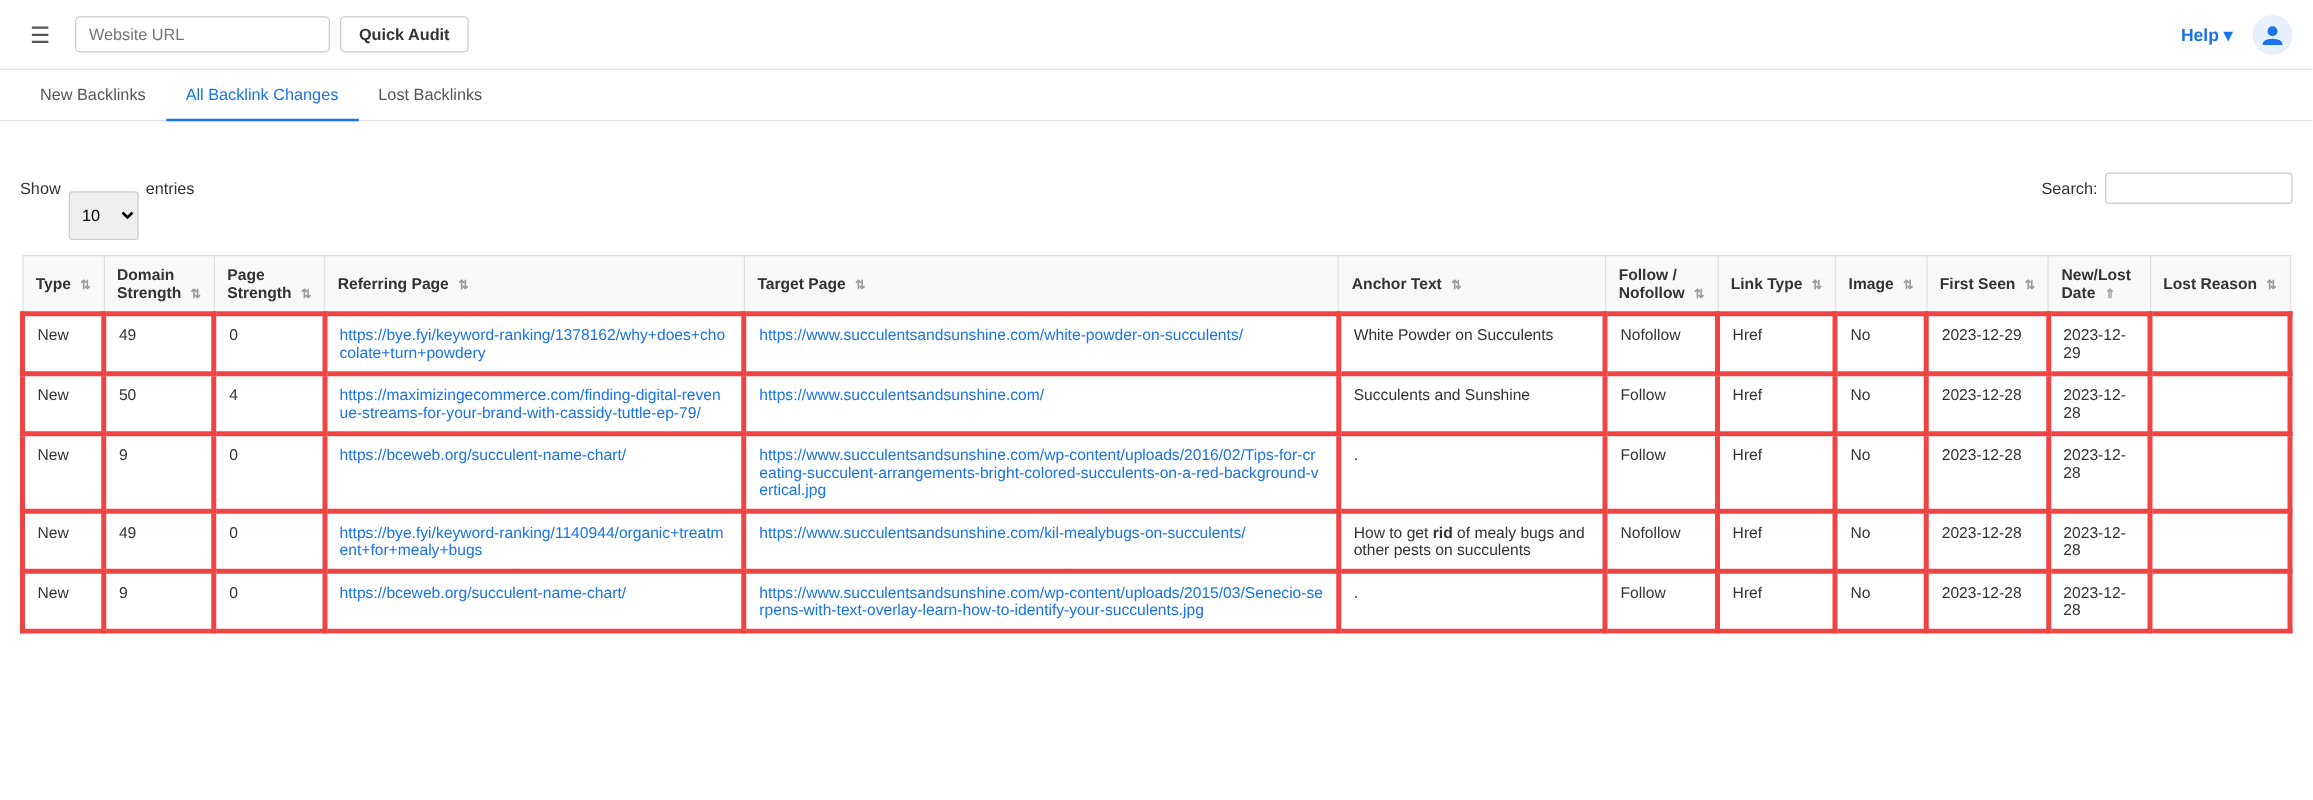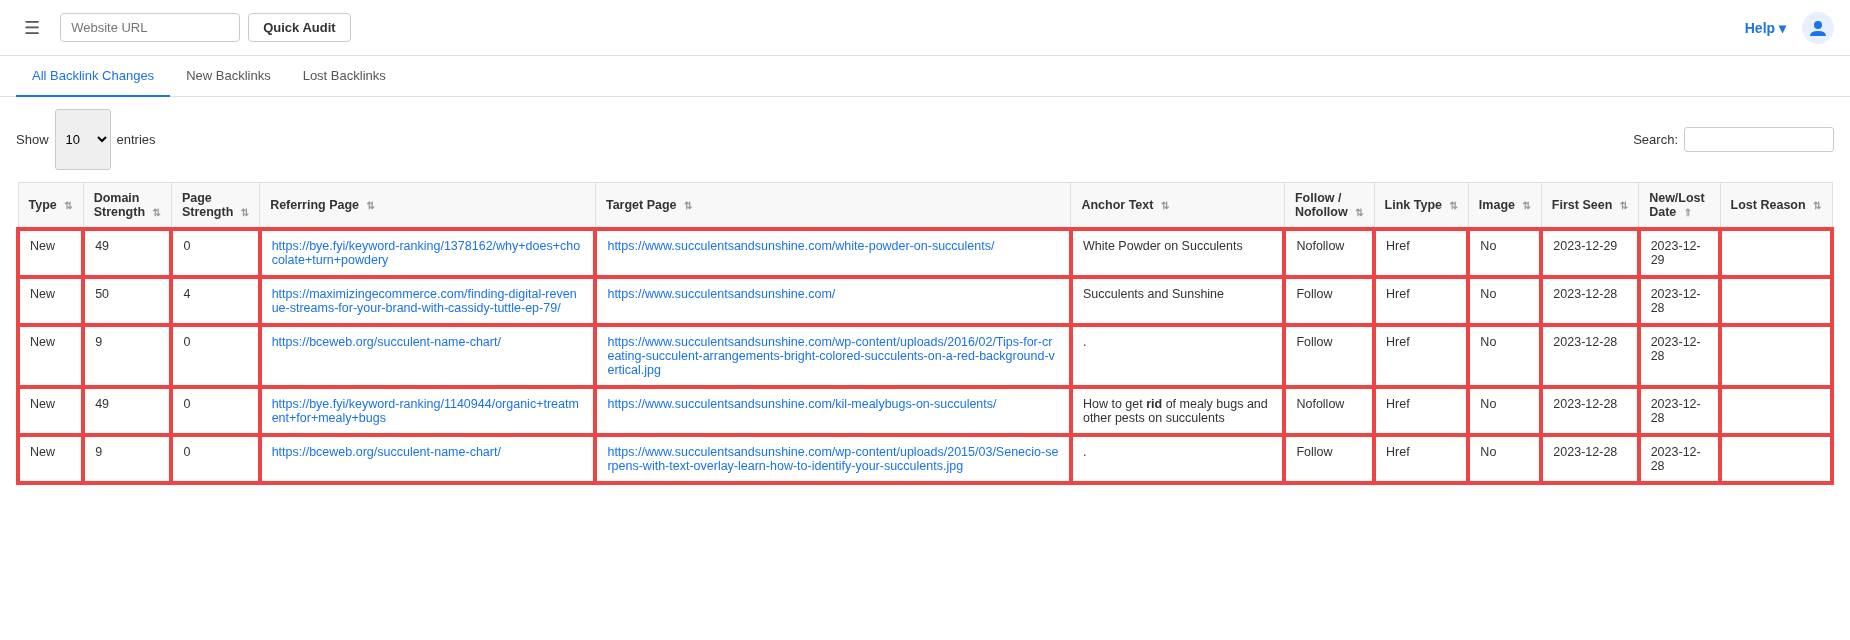--- a/index.html
+++ b/index.html
@@ -34,21 +34,21 @@
       cursor: pointer;
       padding: 4px 8px;
       font-size: 18px;
       color: #555;
       margin-right: 12px;
     }
     .url-input {
       border: 1px solid #ccc;
       border-radius: 4px;
       padding: 6px 10px;
-      width: 180px;
+      width: 204px;
       font-size: 13px;
       color: #999;
       outline: none;
     }
     .quick-audit-btn {
       background: none;
       border: 1px solid #ccc;
       border-radius: 4px;
       padding: 6px 14px;
       margin-left: 8px;
@@ -111,22 +111,23 @@
     }
     .show-entries {
       display: flex;
       align-items: center;
       gap: 6px;
       font-size: 13px;
     }
     .entries-select {
       border: 1px solid #ccc;
       border-radius: 3px;
-      padding: 21px 6px;
-      font-size: 13px;
+      padding: 10px 6px;
+      font-size: 13px;
+      margin-top: 44px;
     }
     .search-area {
       display: flex;
       align-items: center;
       gap: 6px;
       font-size: 13px;
     }
     .search-input {
       border: 1px solid #ccc;
       border-radius: 3px;
@@ -186,22 +187,22 @@
     <div class="user-icon">
       <svg width="20" height="20" viewBox="0 0 20 20">
         <circle cx="10" cy="7" r="4" fill="#1a73e8"></circle>
         <path d="M2 18 Q2 13 10 13 Q18 13 18 18" fill="#1a73e8"></path>
       </svg>
     </div>
   </div>
 </div>
 
 <div class="tabs">
+  <div class="tab">New Backlinks</div>
   <div class="tab active">All Backlink Changes</div>
-  <div class="tab">New Backlinks</div>
   <div class="tab">Lost Backlinks</div>
 </div>
 
 <div class="table-controls">
   <div class="show-entries">
     <span>Show</span>
     <select class="entries-select">
       <option>10</option>
       <option>25</option>
       <option>50</option>

